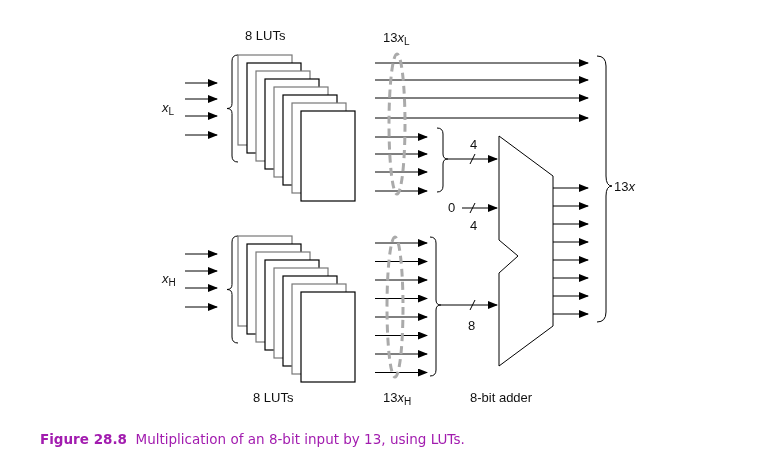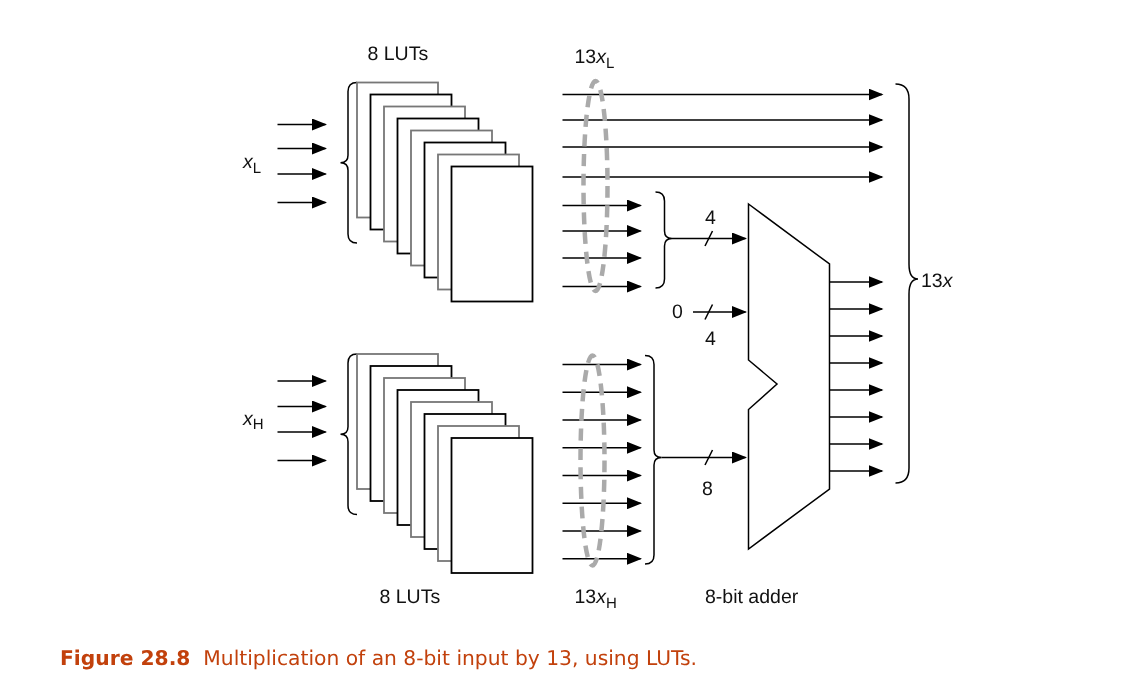--- a/index.html
+++ b/index.html
@@ -1,20 +1,20 @@
 <!DOCTYPE html>
 <html><head>
 <meta charset="utf-8">
 <style>
   html, body { margin: 0; padding: 0; background: #ffffff; }
   body { width: 761px; height: 465px; position: relative; overflow: hidden; font-family: "Liberation Sans", sans-serif; }
   #diagram { position: absolute; left: 0; top: 0; }
   .lbl { font-family: "Liberation Sans", sans-serif; font-size: 13px; fill: #111; }
   .ital { font-style: italic; }
-  .caption { position: absolute; left: 40px; top: 431px; font-family: "DejaVu Sans", sans-serif; font-size: 13.5px; color: #c2410c; white-space: nowrap; }
+  .caption { position: absolute; left: 40px; top: 431px; font-family: "DejaVu Sans", sans-serif; font-size: 13.5px; color: #a21caf; white-space: nowrap; }
   .caption .fig { font-weight: bold; }
 </style>
 </head>
 <body>
 
 <svg id="diagram" width="761" height="465" viewBox="0 0 761 465" xmlns="http://www.w3.org/2000/svg">
   <defs>
     <marker id="arr" markerWidth="10" markerHeight="8" refX="9" refY="4" orient="auto" markerUnits="userSpaceOnUse">
       <path d="M0,0 L10,4 L0,8 Z" fill="#000"></path>
     </marker>

